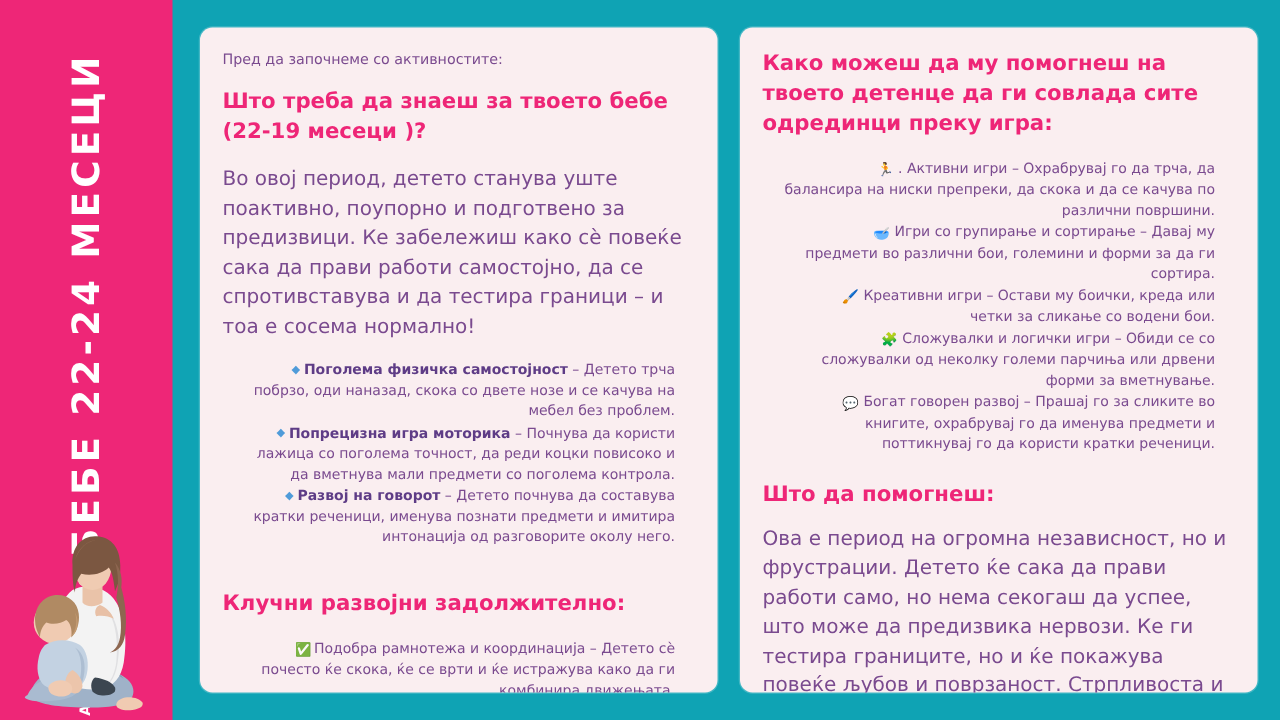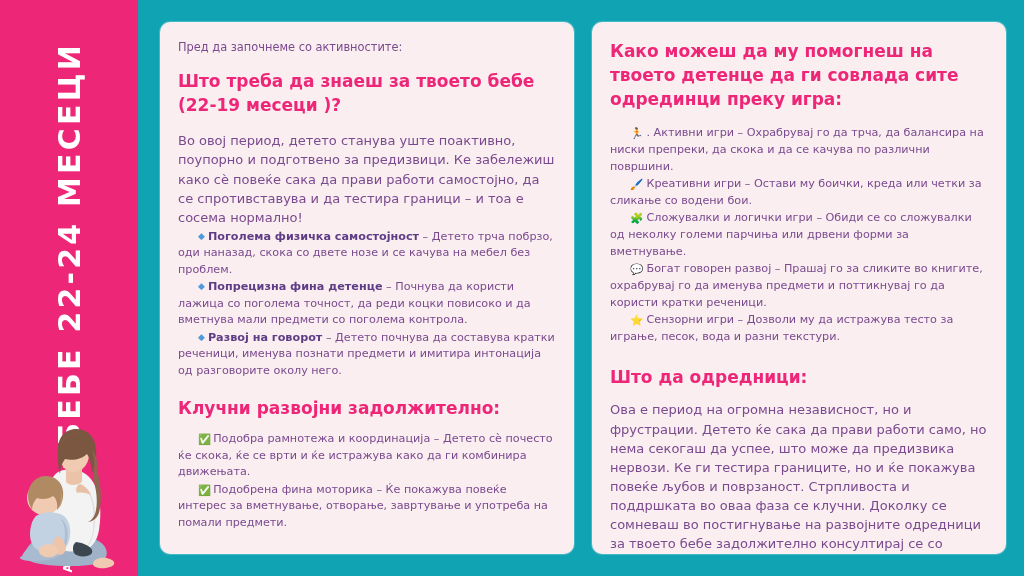--- a/index.html
+++ b/index.html
@@ -52,24 +52,24 @@
   .intro{
     color:#7a4a8f;font-size:11.4px;line-height:1.5;margin:0 0 13px 0;
   }
   h2.heading{
     color:#ee2677;font-size:17px;font-weight:700;line-height:1.42;
     margin:0 0 14px 0;
   }
   h2.heading.tight{margin-bottom:11px;}
   h2.heading.mt{margin-top:20px;}
   p.para{
-    color:#7a4a8f;font-size:13px;line-height:1.47;margin:0 0 2px 0;
+    color:#7a4a8f;font-size:16px;line-height:1.47;margin:0 0 2px 0;
   }
   p.para.gap{margin-bottom:13px;}
-  ul.list{list-style:none;margin:0;padding:0;}
+  ul.list{list-style:none;margin:16px;padding:0;text-align:right;}
   ul.list li{
     color:#7a4a8f;font-size:11.2px;line-height:1.47;
     margin:0 0 1px 0;text-indent:10px;
   }
   ul.list li b{color:#5e3c86;font-weight:700;}
   .mk{display:inline-block;margin-right:3px;font-size:10.5px;}
   .mk.dia{color:#4f9bd9;font-size:9px;vertical-align:1px;}
   .mk.chk{font-size:10.6px;vertical-align:-1px;margin-right:2px;}
   .emj{display:inline-block;margin-right:3px;font-size:10.8px;vertical-align:-1px;}
   .spacer{height:16px;}
@@ -130,46 +130,46 @@
 
     <section class="card">
       <p class="intro">Пред да започнеме со активностите:</p>
 
       <h2 class="heading">Што треба да знаеш за твоето бебе (22-19 месеци )?</h2>
 
       <p class="para">Во овој период, детето станува уште поактивно, поупорно и подготвено за предизвици. Ке забележиш како сѐ повеќе сака да прави работи самостојно, да се спротивставува и да тестира граници – и тоа е сосема нормално!</p>
 
       <ul class="list">
         <li><span class="mk dia">◆</span><b>Поголема физичка самостојност</b><span> – Детето трча побрзо, оди наназад, скока со двете нозе и се качува на мебел без проблем.</span></li>
-        <li><span class="mk dia">◆</span><b>Попрецизна фина детенце</b><span> – Почнува да користи лажица со поголема точност, да реди коцки повисоко и да вметнува мали предмети со поголема контрола.</span></li>
+        <li><span class="mk dia">◆</span><b>Попрецизна игра моторика</b><span> – Почнува да користи лажица со поголема точност, да реди коцки повисоко и да вметнува мали предмети со поголема контрола.</span></li>
         <li><span class="mk dia">◆</span><b>Развој на говорот</b><span> – Детето почнува да составува кратки реченици, именува познати предмети и имитира интонација од разговорите околу него.</span></li>
       </ul>
 
       <div class="spacer"></div>
 
       <h2 class="heading tight">Клучни развојни задолжително:</h2>
 
       <ul class="list">
         <li><span class="mk chk">✅</span><span>Подобра рамнотежа и координација – Детето сѐ почесто ќе скока, ќе се врти и ќе истражува како да ги комбинира движењата.</span></li>
         <li><span class="mk chk">✅</span><span>Подобрена фина моторика – Ќе покажува повеќе интерес за вметнување, отворање, завртување и употреба на помали предмети.</span></li>
 
       </ul>
     </section>
 
     <section class="card">
       <h2 class="heading">Како можеш да му помогнеш  на твоето детенце да ги совлада сите одрединци преку игра:</h2>
 
       <ul class="list">
         <li><span class="emj">🏃</span><span>. Активни игри – Охрабрувај го да трча, да балансира на ниски препреки, да скока и да се качува по различни површини.</span></li>
+        <li><span class="emj">🥣</span><span>Игри со групирање и сортирање – Давај му предмети во различни бои, големини и форми за да ги сортира.</span></li>
         <li><span class="emj">🖌️</span><span>Креативни игри – Остави му боички, креда или четки за сликање со водени бои.</span></li>
         <li><span class="emj">🧩</span><span>Сложувалки и логички игри – Обиди се со сложувалки од неколку големи парчиња или дрвени форми за вметнување.</span></li>
         <li><span class="emj">💬</span><span>Богат говорен развој – Прашај го за сликите во книгите, охрабрувај го да именува предмети и поттикнувај го да користи кратки реченици.</span></li>
-        <li><span class="emj">⭐</span><span>Сензорни игри – Дозволи му да истражува тесто за играње, песок, вода и разни текстури.</span></li>
       </ul>
 
-      <h2 class="heading mt tight">Што да одредници:</h2>
+      <h2 class="heading mt tight">Што да помогнеш:</h2>
 
       <p class="para gap">Ова е период на огромна независност, но и фрустрации. Детето ќе сака да прави работи само, но нема секогаш да успее, што може да предизвика нервози. Ке ги тестира границите, но и ќе покажува повеќе љубов и поврзаност. Стрпливоста и поддршката во оваа фаза се клучни. Доколку се сомневаш во постигнување на развојните одредници за твоето бебе задолжително консултирај се со неговиот педијатар.</p>
 
     </section>
 
   </main>
 </div>
 
 </body></html>

